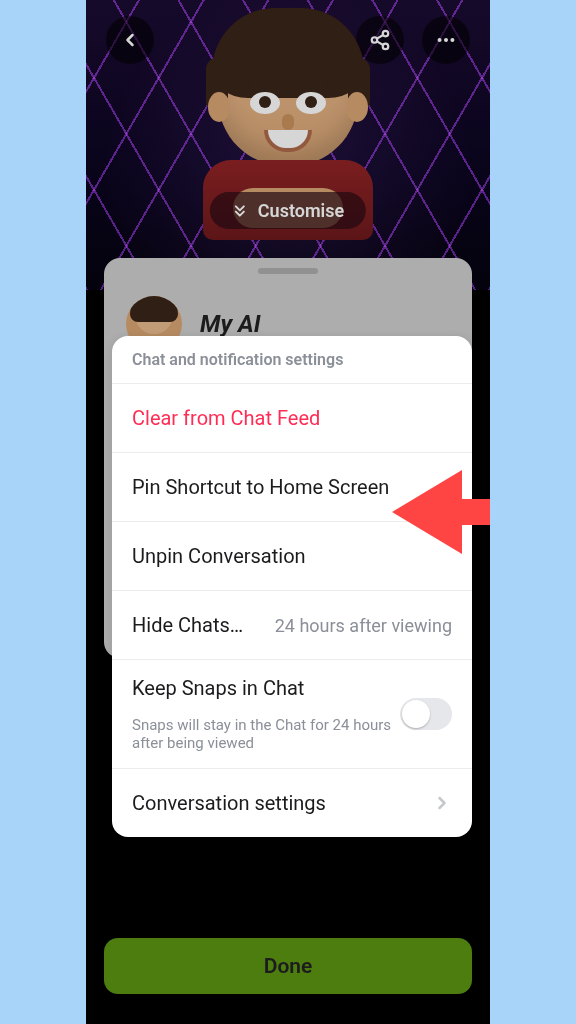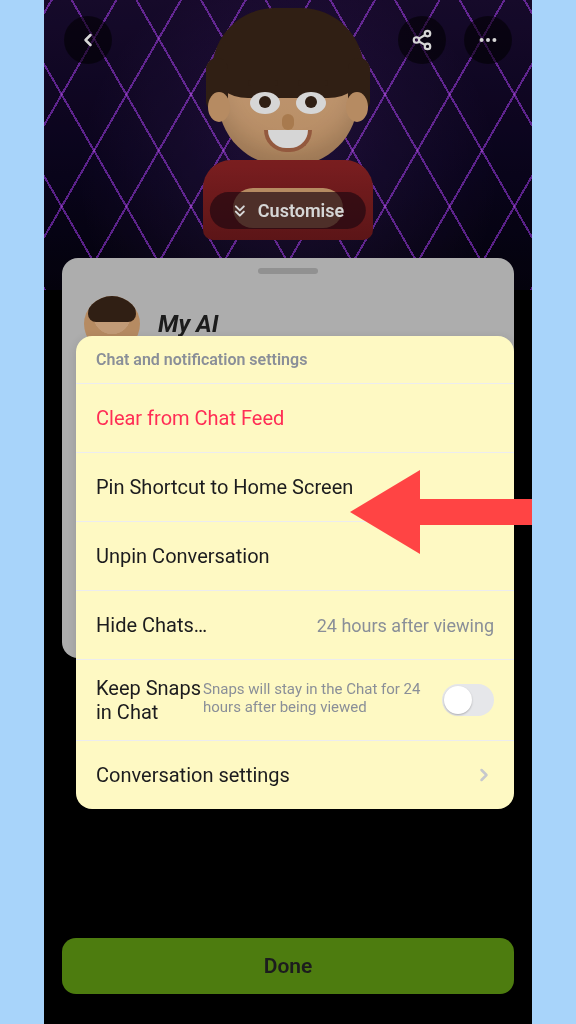--- a/index.html
+++ b/index.html
@@ -1,19 +1,19 @@
 <!DOCTYPE html>
 <html><head>
 <meta charset="utf-8">
 <style>
   * { box-sizing: border-box; margin: 0; padding: 0; }
   html, body { width: 576px; height: 1024px; overflow: hidden; font-family: -apple-system, BlinkMacSystemFont, "Segoe UI", Roboto, Helvetica, Arial, sans-serif; }
   body { background: #a8d4fa; display: flex; justify-content: center; }
   .phone {
-    width: 488px;
+    width: 404px;
     height: 1024px;
     position: relative;
     background: #000;
     overflow: hidden;
   }
   
   .hero {
     position: absolute; top:0; left:0; right:0; height: 290px;
     background:
       radial-gradient(circle at 50% 60%, rgba(170,90,255,0.15), rgba(0,0,0,0) 70%),
@@ -111,38 +111,38 @@
     position:relative; overflow:hidden;
   }
   .avatar-sm::before{ content:""; position:absolute; top:-2px; left:4px; right:4px; height:28px; background:#3a2518; border-radius:30px 30px 12px 12px; }
   .profile-name{ font-size:24px; font-weight:700; color:#222;font-style:italic; }
 
   
   .dim{ position:absolute; inset:0; background: rgba(0,0,0,0.16); }
 
   
   .sheet{
-    position:absolute; left:32px; right:18px; top:336px;
-    background:#fef9c3; border-radius:16px;
+    position:absolute; left:26px; right:18px; top:336px;
+    background:#ffffff; border-radius:16px;
     box-shadow: 0 2px 10px rgba(0,0,0,0.12);
     overflow:hidden;
   }
   .sheet-head{
     padding:14px 20px; color:#8a8f98; font-weight:600; font-size:16px;
     border-bottom:1px solid #ececef;
   }
   .row{
     padding:22px 20px; font-size:20px; color:#1c1c1e;
     border-bottom:1px solid #ececef;
     display:flex; align-items:center; justify-content:space-between;
   }
   .row:last-child{ border-bottom:none; }
   .row.danger{ color:#ff2d55; }
-  .row .sub{ font-size:15px; color:#8a8f98; font-weight:400; margin-top:4px; }
-  .row .left{ display:flex; flex-direction:row; }
+  .row .sub{ font-size:15px; color:#8a8f98; font-weight:400; margin-top:16px; }
+  .row .left{ display:flex; flex-direction:column; }
   .row .right{ font-size:18px; color:#8a8f98; }
   .chevron-r{ color:#c6c8cd; }
   .toggle{
     width:52px; height:32px; border-radius:16px; background:#e6e7ea; position:relative; flex-shrink:0;
   }
   .toggle::after{
     content:""; position:absolute; top:2px; left:2px; width:28px; height:28px;
     background:#fff; border-radius:50%; box-shadow:0 1px 2px rgba(0,0,0,0.25);
   }
 

